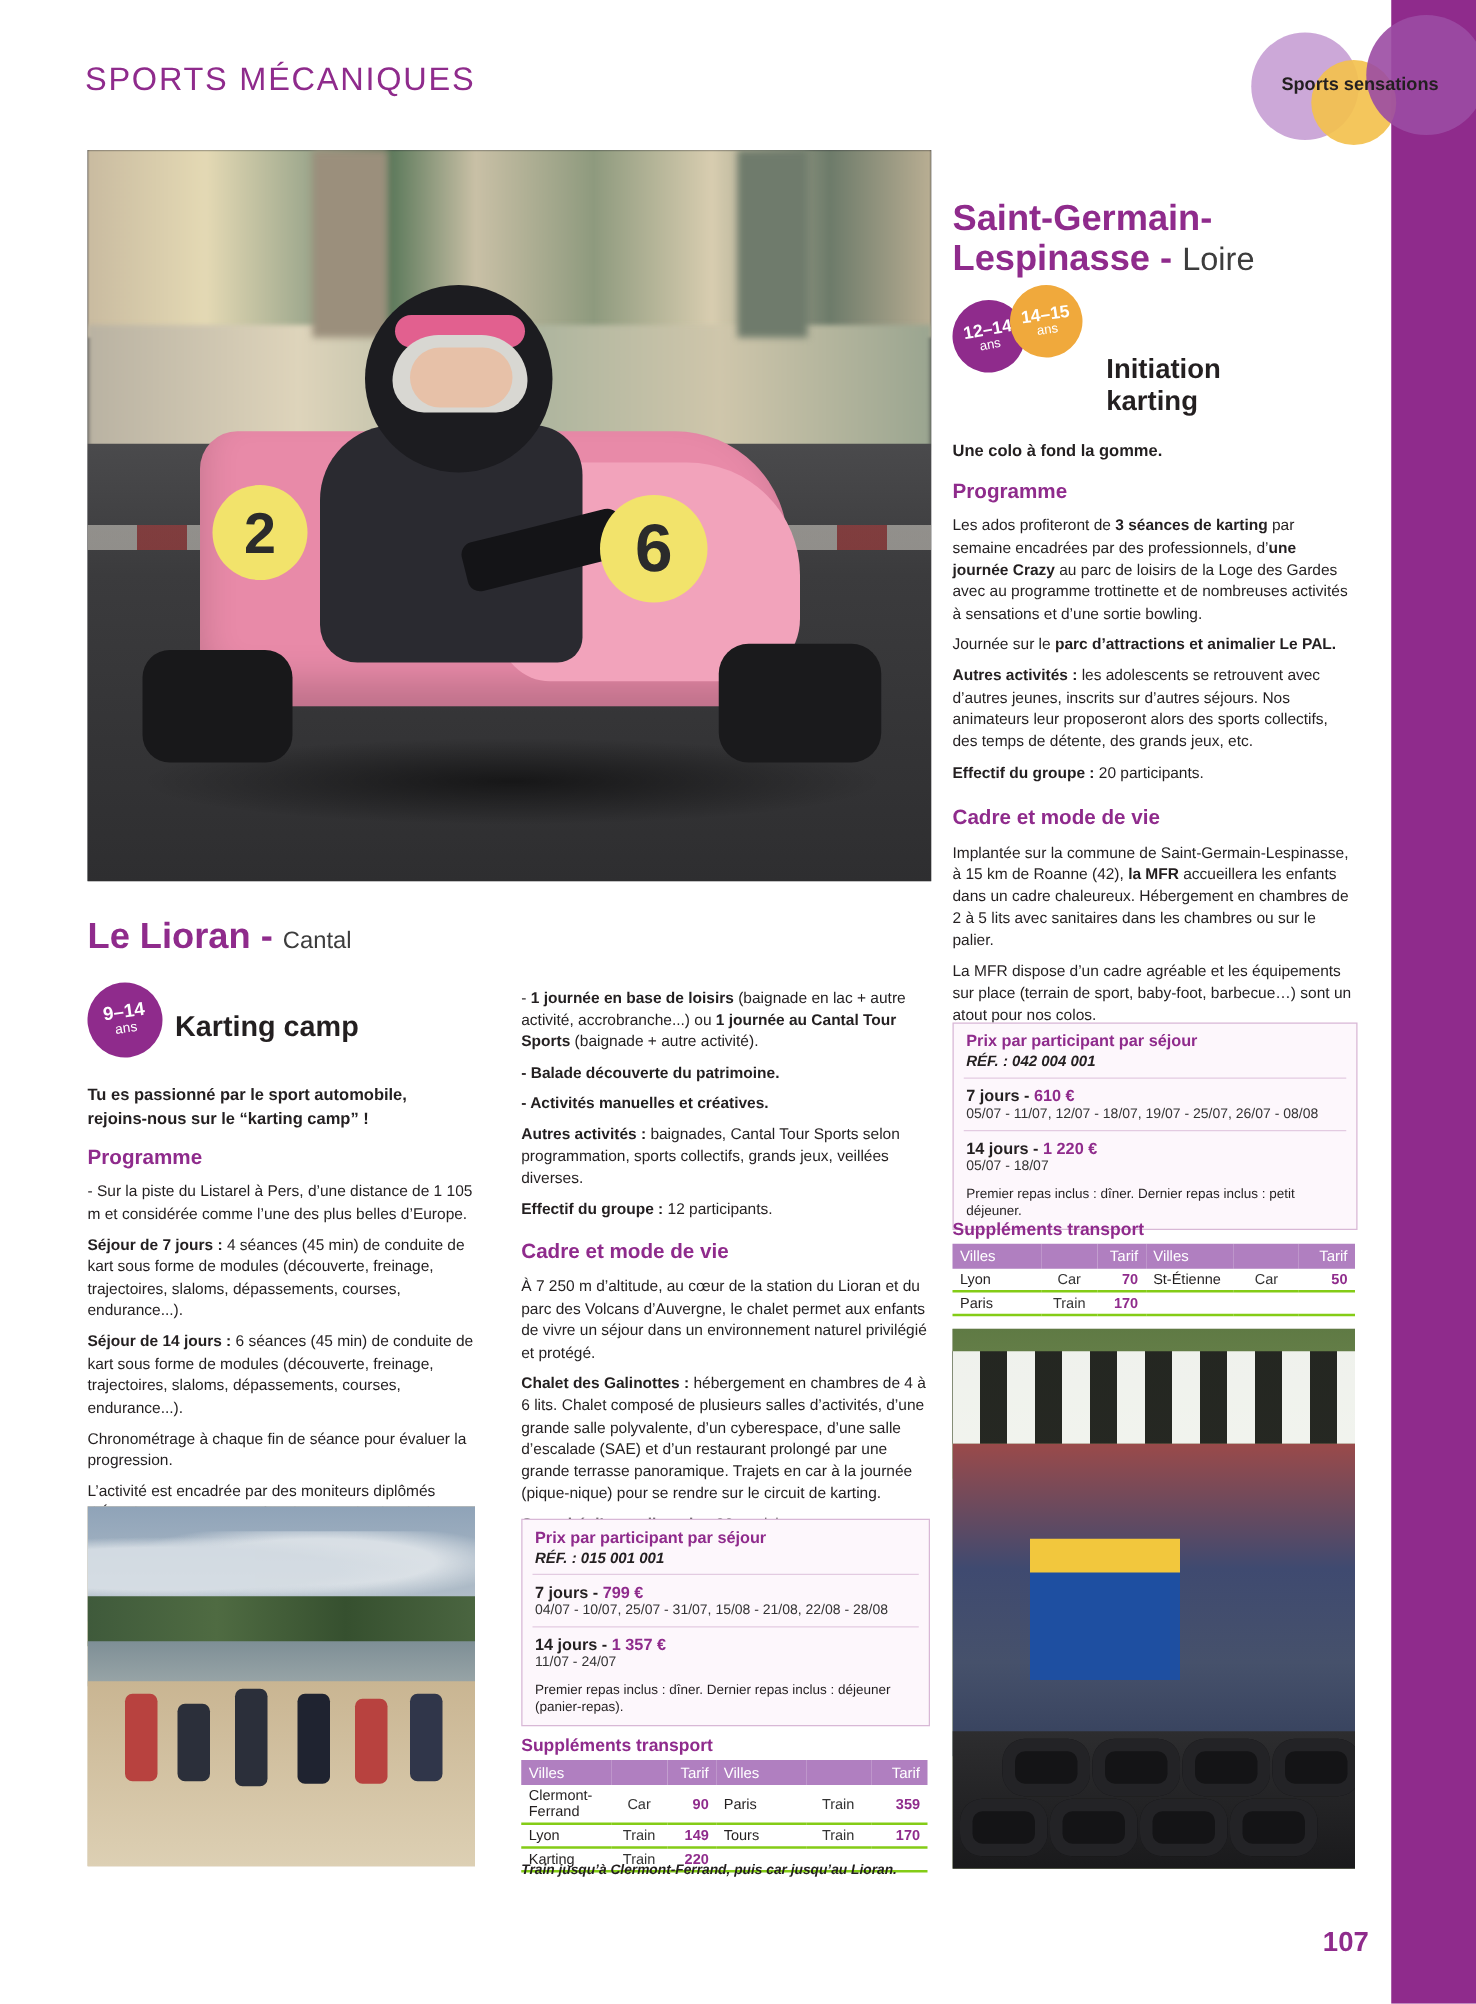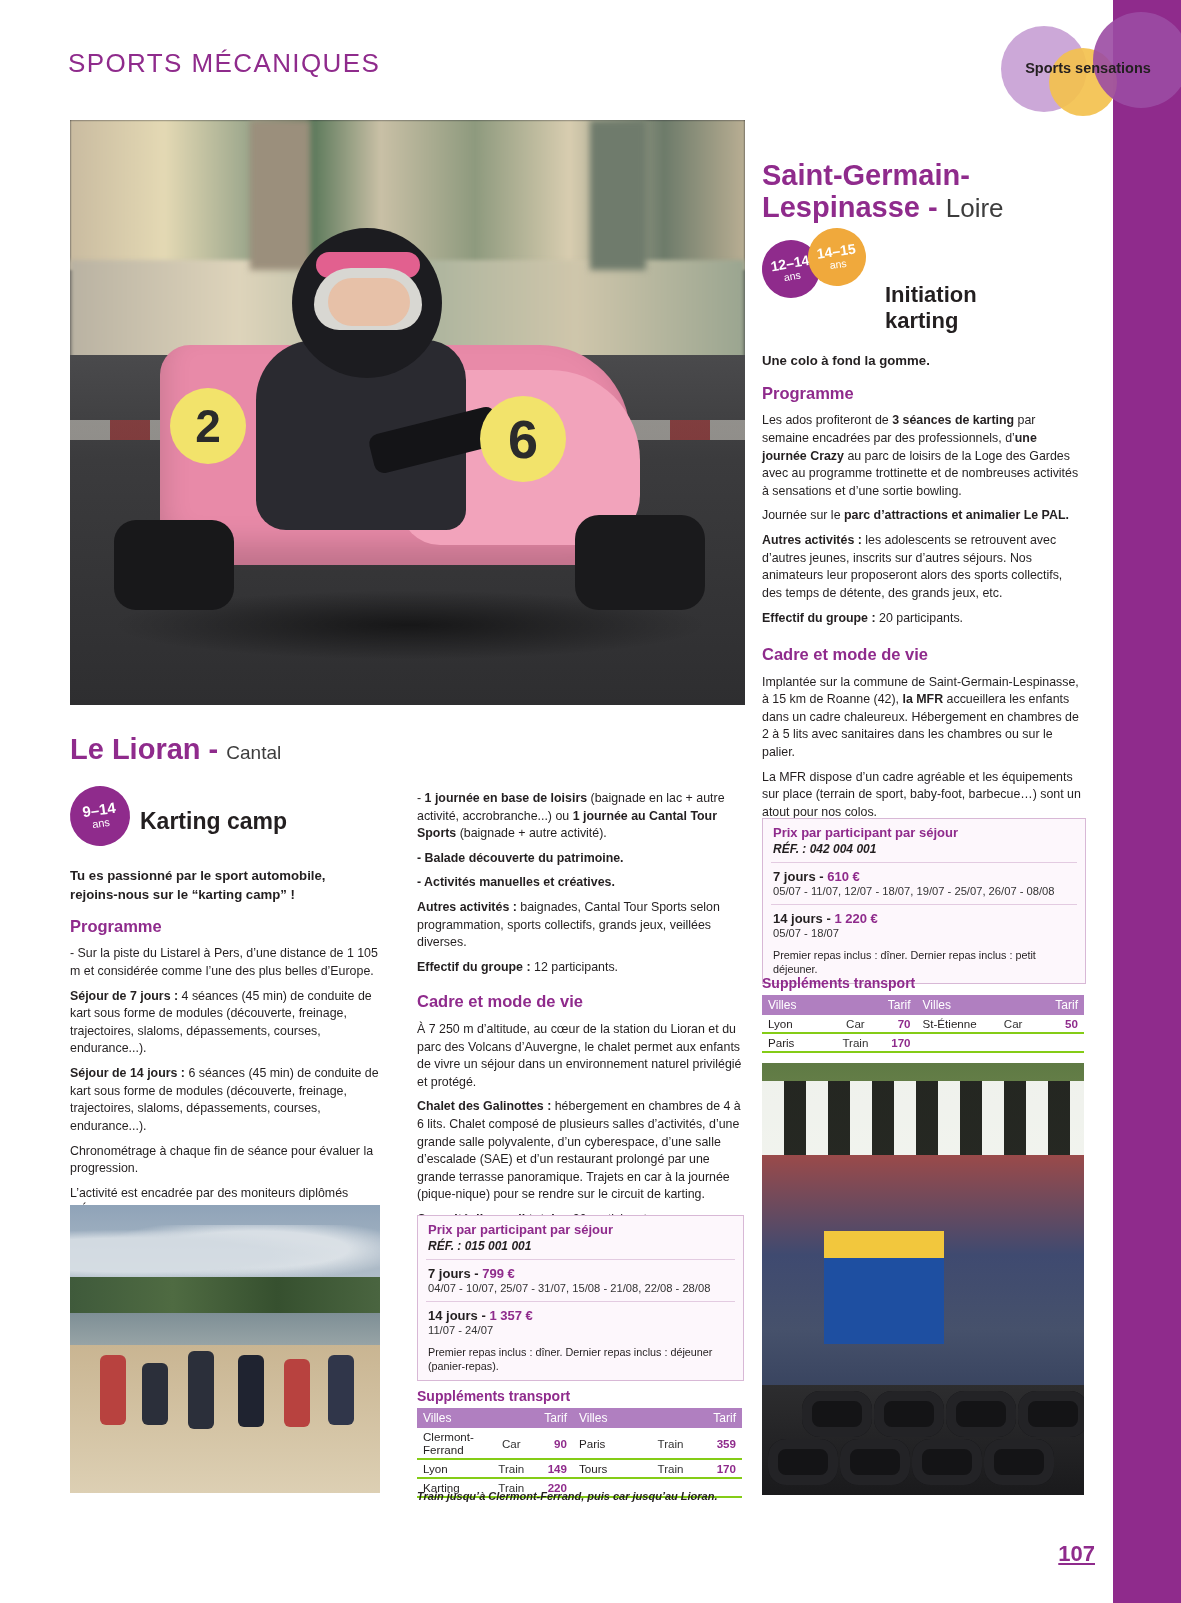--- a/index.html
+++ b/index.html
@@ -422,21 +422,20 @@
   .group-photo .tires { position:absolute; left:0; bottom:0; width:100%; height:110px; background: linear-gradient(180deg,#2d2d2f,#1a1a1c); }
   .group-photo .tire { position:absolute; width:70px; height:46px; border-radius:18px; background:#141416; box-shadow: inset 0 0 0 10px #232326; }
   
   .page-num {
     position: absolute;
     right: 86px;
     bottom: 36px;
     font-size: 22px;
     color: #8f2b8c;
     font-weight: bold;
-    text-decoration: underline;
   }
 </style>
 </head>
 <body>
 
 <div class="page">
   <div class="page-inner"></div>
   <div class="edge-bar"></div>
 
   <div class="section-title">SPORTS MÉCANIQUES</div>

